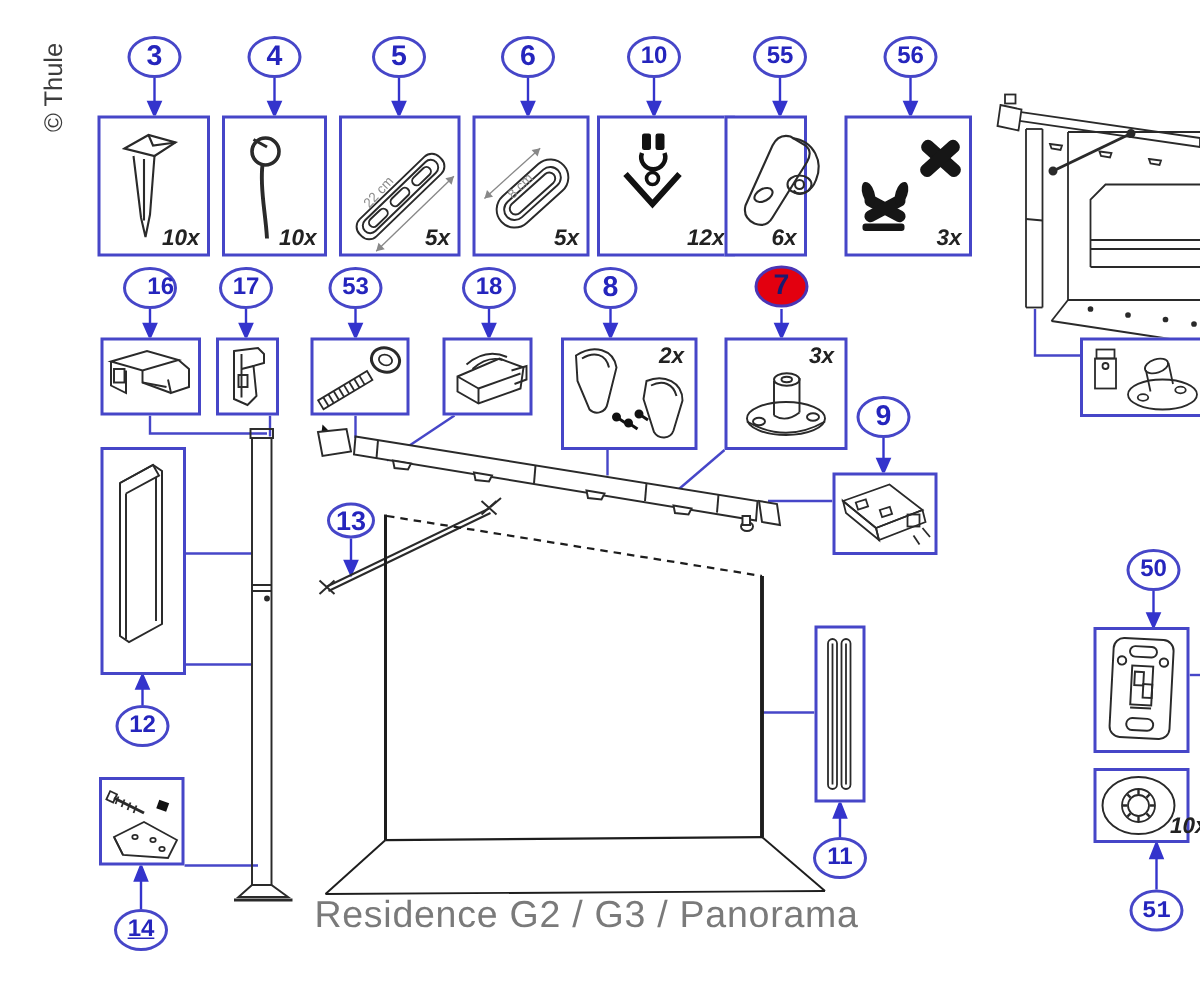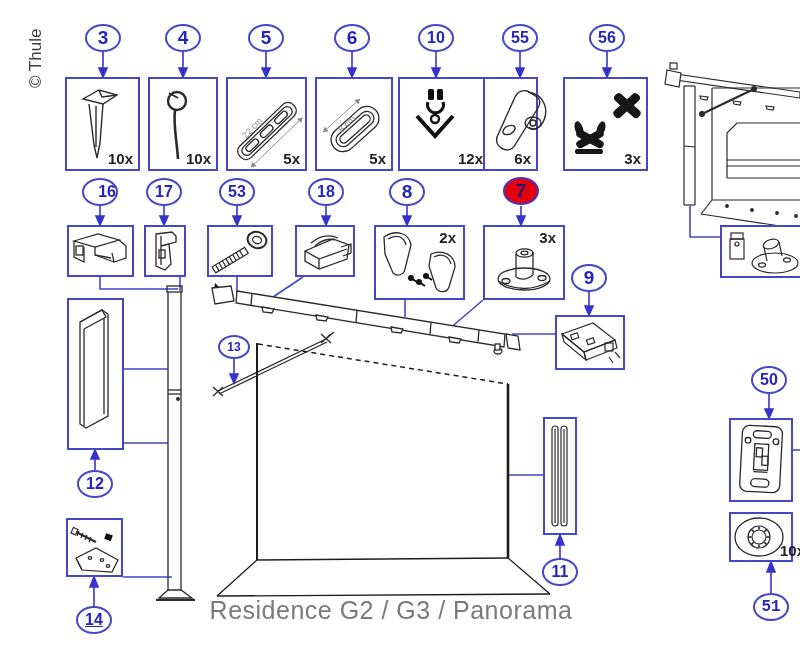--- a/index.html
+++ b/index.html
@@ -3,29 +3,29 @@
 <meta charset="utf-8">
 <style>
   html,body{margin:0;padding:0;background:#fff;}
   #stage{position:relative;width:800px;height:657px;background:#fff;overflow:hidden;
          font-family:"Liberation Sans","DejaVu Sans",sans-serif;}
   svg{display:block;}
   #art{position:absolute;left:0;top:0;z-index:1;}
   
   .pbox{position:absolute;border:2px solid #4646c8;background:#fff;box-sizing:border-box;z-index:2;}
   .pbox svg{position:absolute;left:0;top:0;}
-  .qty{position:absolute;right:5px;bottom:2px;font-size:15px;font-weight:bold;color:#222;z-index:3;}
+  .qty{position:absolute;right:5px;bottom:2px;font-size:15px;font-weight:bold;color:#222;z-index:3;font-style:italic;}
   .qty.top{top:2px;bottom:auto;right:7px;}
   .dim{position:absolute;font-size:9px;color:#8a8a8a;z-index:3;white-space:nowrap;}
   
   .co{position:absolute;width:36px;height:28px;border:2px solid #4646c8;border-radius:50%;
       background:#fff;color:#2525bd;display:flex;align-items:center;justify-content:center;
       font-size:19px;font-weight:600;z-index:4;box-sizing:border-box;cursor:pointer;}
   .co.two{font-size:16px;}
-  .co.small{width:32px;height:24px;font-size:12px;}
+  .co.small{width:32px;height:24px;font-size:18px;}
   .co.red{background:#e3000f;color:#1a1a70;border-color:#4a35b5;}
   #caption{position:absolute;left:200px;top:596px;width:382px;text-align:center;
            font-size:25px;color:#7a7a7a;letter-spacing:0.5px;z-index:2;}
   #copyright{position:absolute;left:26px;top:88px;transform:rotate(-90deg);
              transform-origin:0 0;font-size:17px;color:#3c3c3c;z-index:2;white-space:nowrap;}
 </style>
 </head>
 <body>
 
 <div id="stage">

